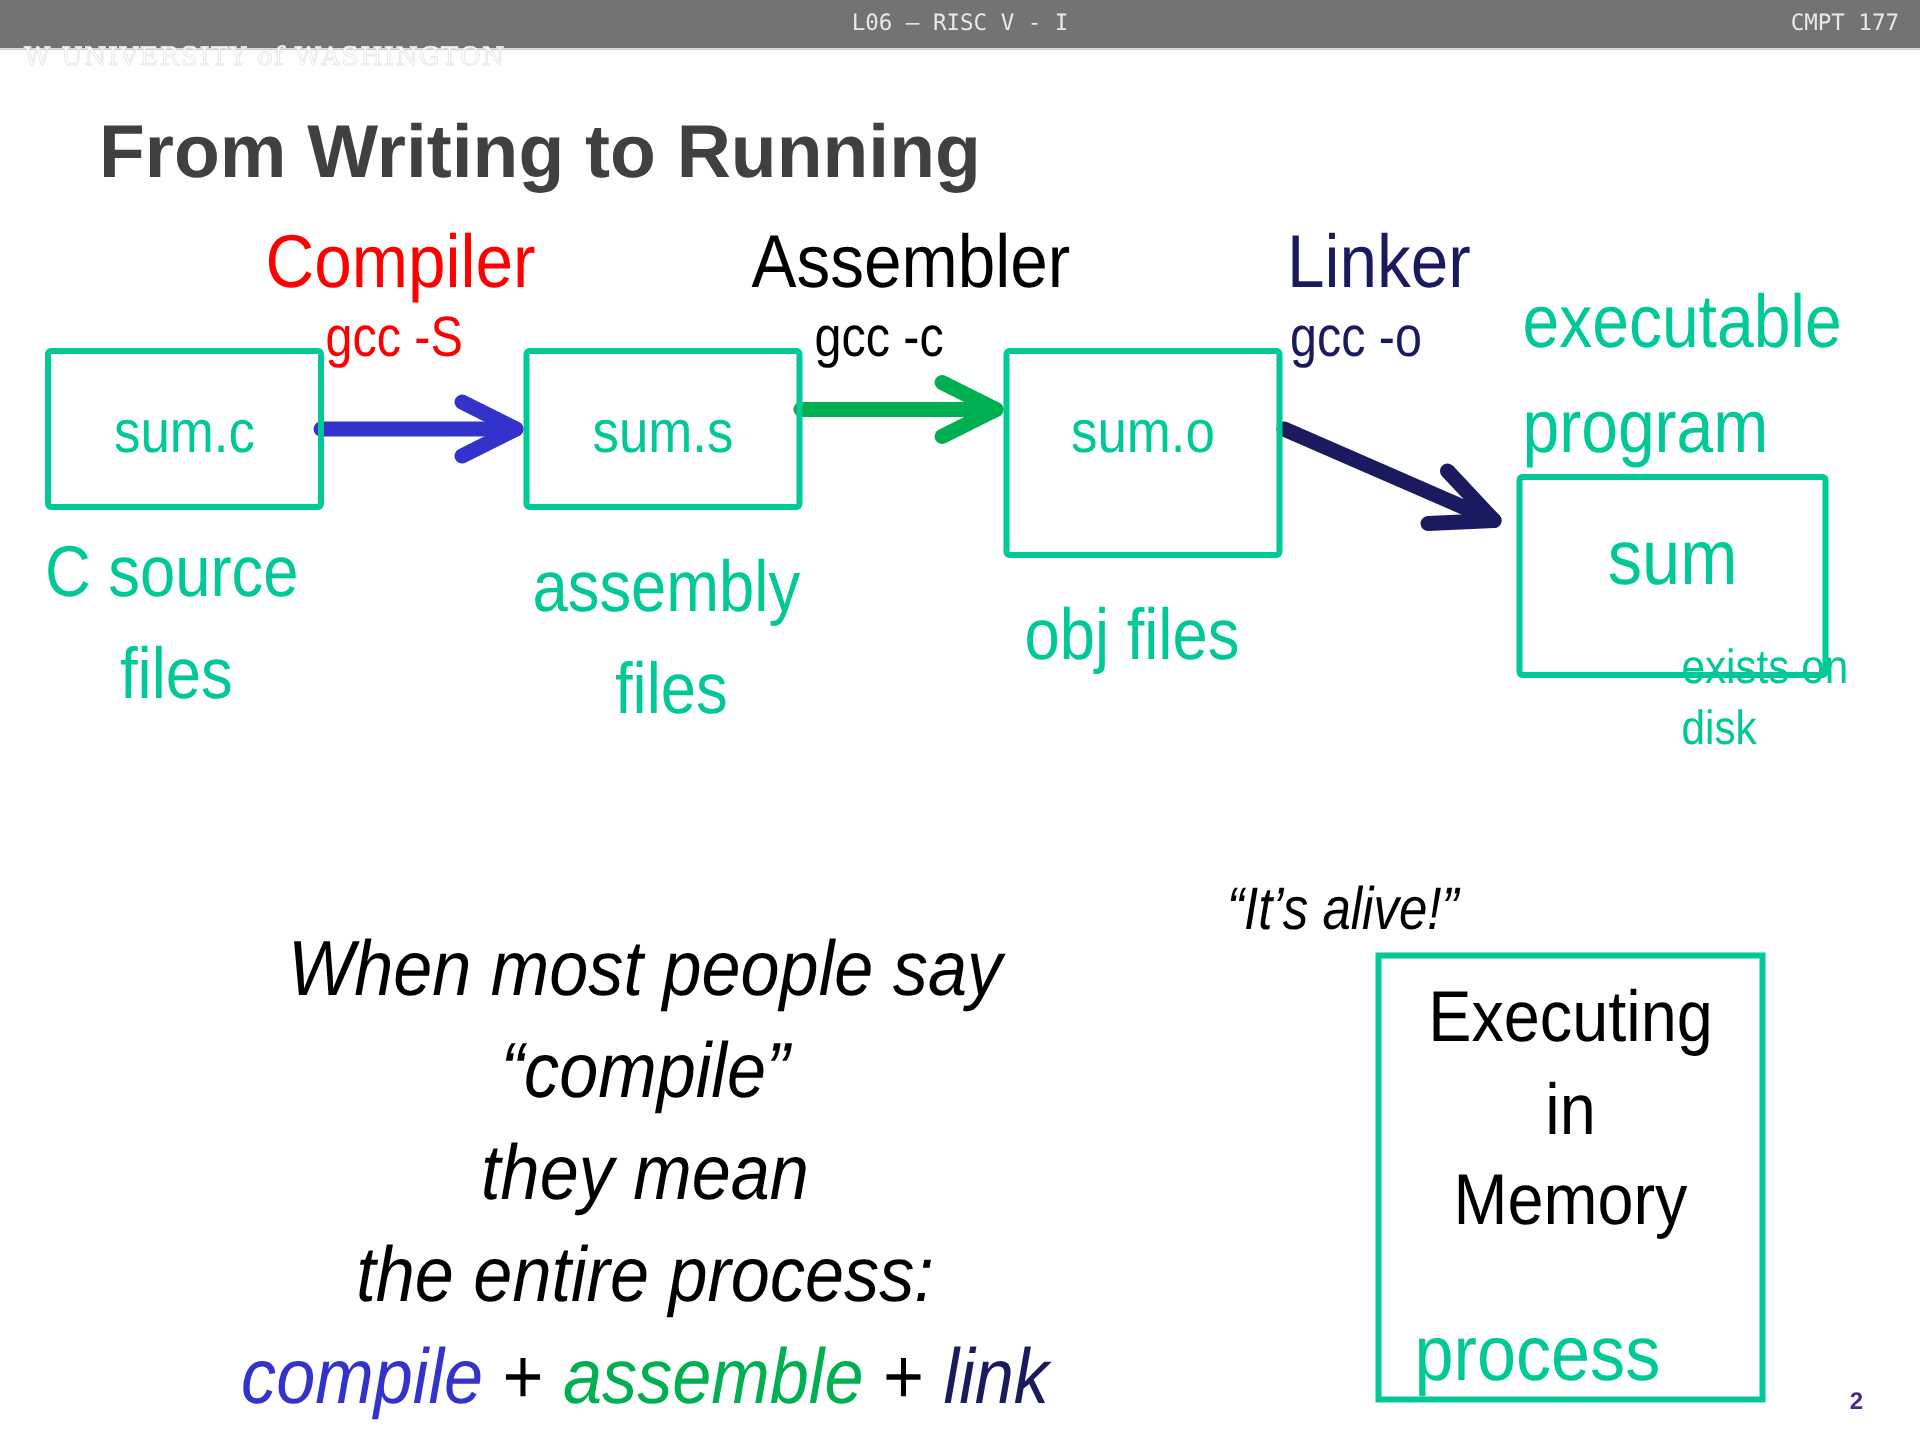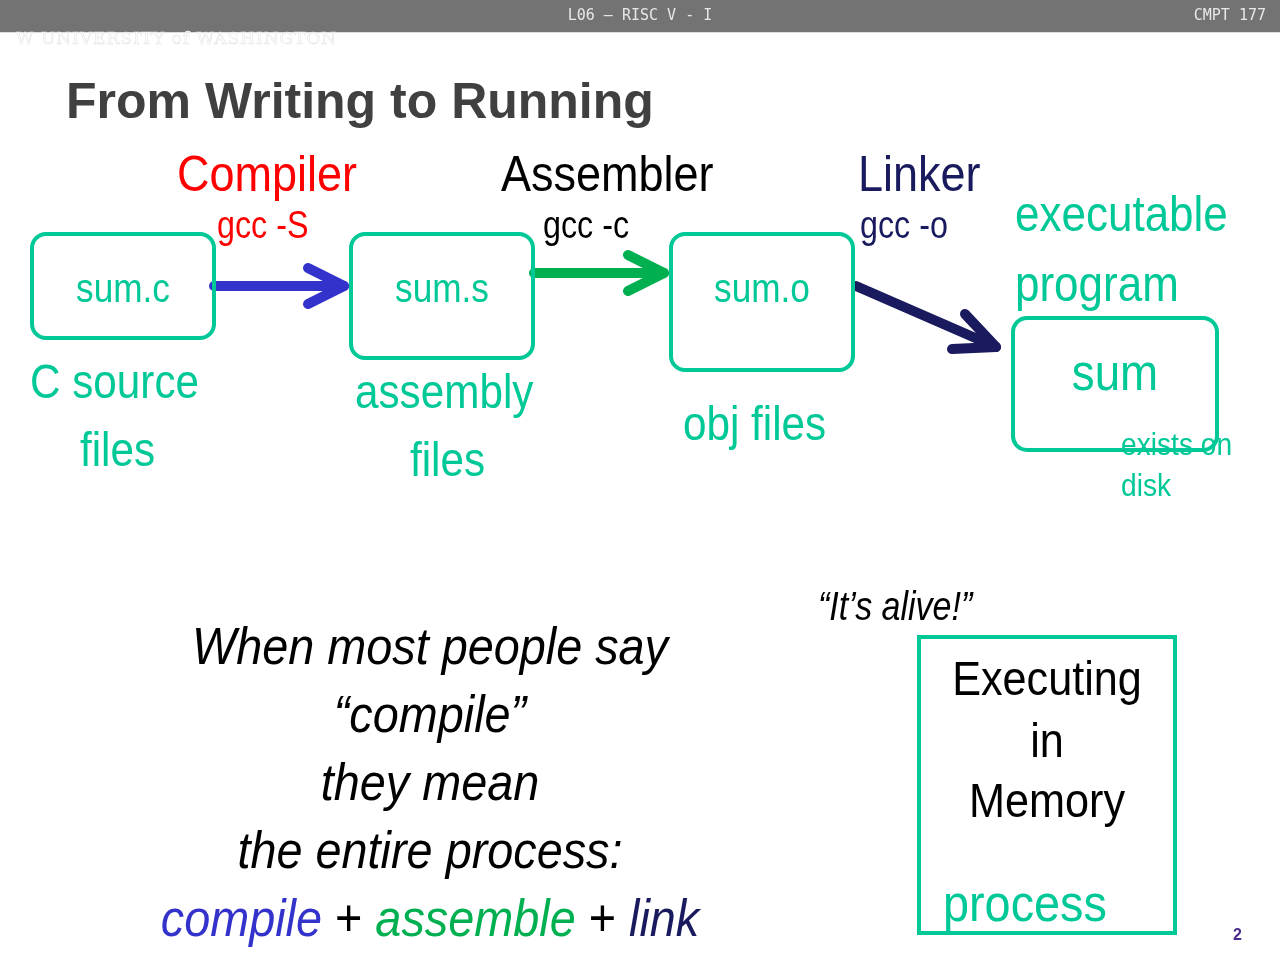--- a/index.html
+++ b/index.html
@@ -6,21 +6,21 @@
   body { width:1280px; height:960px; position:relative; background:#ffffff; overflow:hidden;
          font-family:"Liberation Sans", sans-serif; }
   .topbar { position:absolute; left:0; top:0; width:1280px; height:32px; background:#737373; border-bottom:1px solid #ddd; }
   .topbar .mid { position:absolute; left:0; width:1280px; top:6px; text-align:center; color:#e8e8e8;
                  font-family:"DejaVu Sans Mono", monospace; font-size:15px; }
   .topbar .right { position:absolute; right:14px; top:6px; color:#e8e8e8; font-family:"DejaVu Sans Mono", monospace; font-size:15px; }
   .uw { position:absolute; left:4px; top:28px; color:#f0f0f0; font-family:"DejaVu Serif", serif; font-size:17px; letter-spacing:1px;
         -webkit-text-stroke:0.6px #e6e6e6; color:#fff;margin-left:12px; }
   .title { position:absolute; left:66px; top:72px; font-size:50px; font-weight:bold; color:#404040; font-family:"Liberation Sans", sans-serif; }
   .t { position:absolute; white-space:nowrap; font-family:"Liberation Sans", sans-serif; transform-origin:left top; }
-  .box { position:absolute; border:4px solid #00c896; border-radius:16px; box-sizing:border-box; }
+  .box { position:absolute; border:4px solid #00c896; border-radius:4px; box-sizing:border-box; }
   .boxlabel { position:absolute; left:0; right:0; text-align:center; color:#00c896; }
   .teal { color:#00c896; }
   svg.arrows { position:absolute; left:0; top:0; }
   .pagenum { position:absolute; right:38px; top:926px; color:#4a2a8a; font-weight:bold; font-size:16px; }
   .center { text-align:center; }
 </style>
 </head>
 <body>
 
 <div class="topbar">
@@ -51,21 +51,21 @@
 
 <div class="t" style="left:501px; top:145px; font-size:50px; color:#000; transform:scaleX(0.9);">Assembler</div>
 <div class="t" style="left:543px; top:204px; font-size:38px; color:#000; transform:scaleX(0.85);">gcc -c</div>
 
 <div class="t" style="left:858px; top:145px; font-size:50px; color:#1a1a5e; transform:scaleX(0.9);">Linker</div>
 <div class="t" style="left:860px; top:204px; font-size:38px; color:#1a1a5e; transform:scaleX(0.85);">gcc -o</div>
 
 <div class="box" style="left:30px; top:232px; width:186px; height:108px;">
   <div class="boxlabel" style="top:30px; font-size:40px; transform:scaleX(0.88);">sum.c</div>
 </div>
-<div class="box" style="left:349px; top:232px; width:186px; height:128px;">
+<div class="box" style="left:349px; top:232px; width:186px; height:108px;">
   <div class="boxlabel" style="top:30px; font-size:40px; transform:scaleX(0.88);">sum.s</div>
 </div>
 <div class="box" style="left:669px; top:232px; width:186px; height:140px;">
   <div class="boxlabel" style="top:30px; font-size:40px; transform:scaleX(0.88);">sum.o</div>
 </div>
 <div class="box" style="left:1011px; top:316px; width:208px; height:136px;">
   <div class="boxlabel" style="top:22px; font-size:52px; transform:scaleX(0.88);">sum</div>
 </div>
 
 <div class="t teal" style="left:30px; top:354px; font-size:48px; transform:scaleX(0.88);">C source</div>

